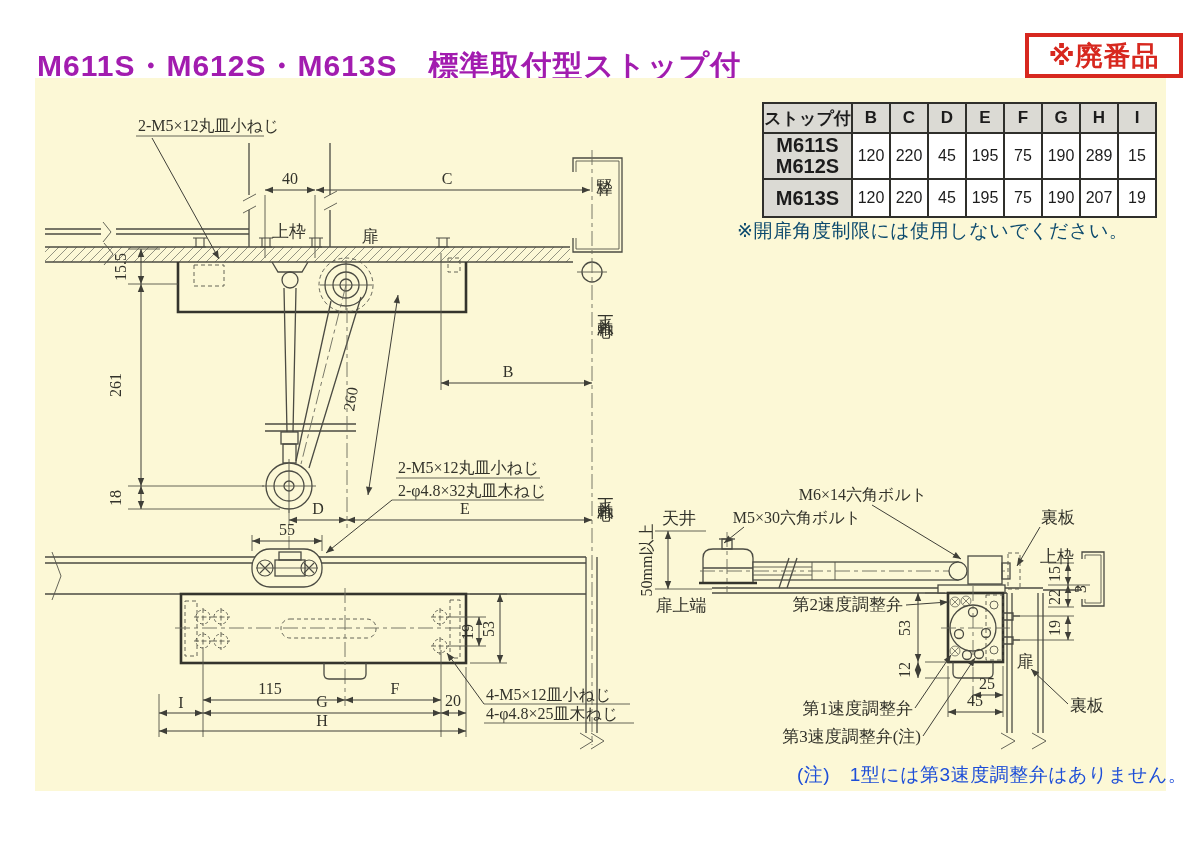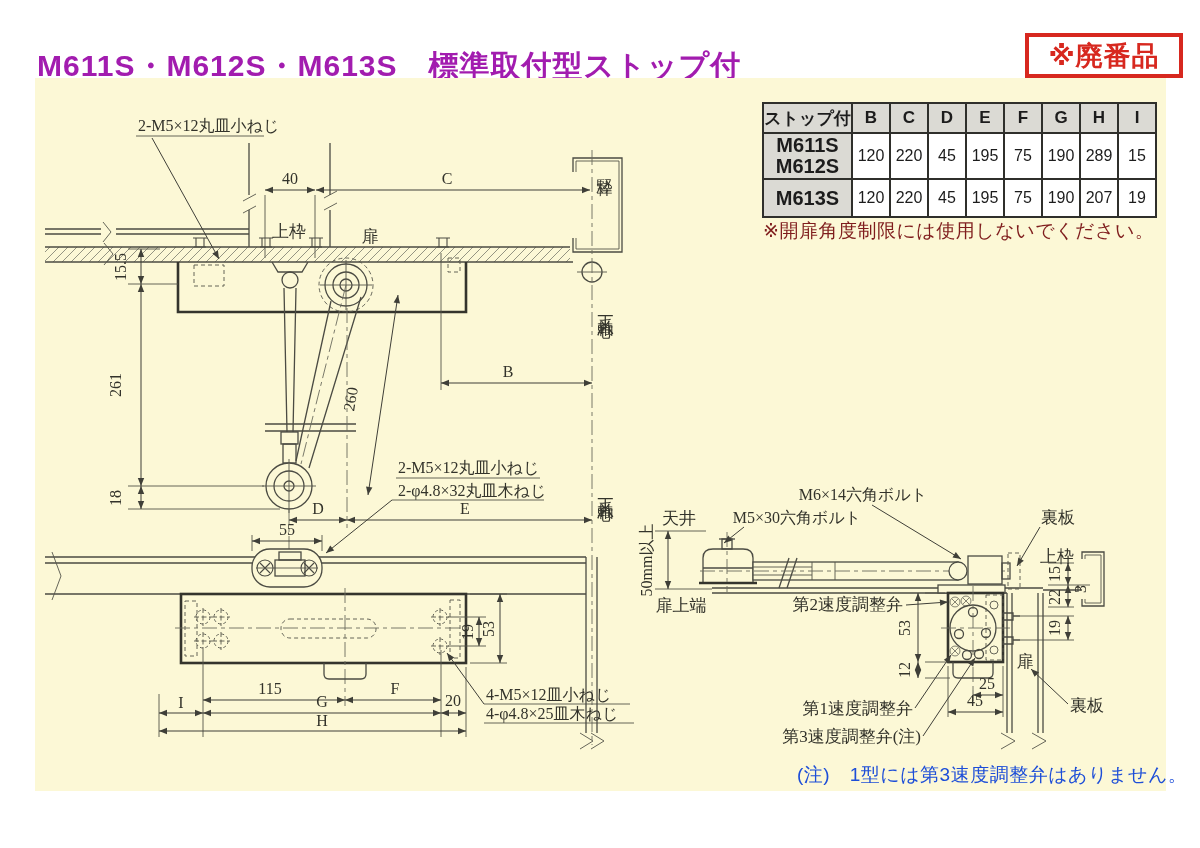--- a/index.html
+++ b/index.html
@@ -13,21 +13,21 @@
            font-size:27px; font-weight:bold; color:#D7281F; letter-spacing:1px; }
   table.spec { position:absolute; left:762px; top:102px; border-collapse:collapse; background:#ffffff;
                table-layout:fixed; }
   table.spec th, table.spec td { border:2px solid #2F2F2B; padding:0; text-align:center; vertical-align:middle;
                color:#1c1c1c; }
   table.spec th { background:#DBDAD4; font-size:17px; font-weight:bold; }
   table.spec td.model { background:#DBDAD4; font-size:20px; font-weight:bold; line-height:21px; }
   table.spec td.val { background:#ffffff; font-size:16px; font-weight:normal; }
   .col-model { width:89px; } .col-v { width:38px; }
   .tr-head { height:30px; } .tr-r1 { height:46px; } .tr-r2 { height:38px; }
-  .table-note { position:absolute; left:763px; top:218px; font-size:19px; color:#7f1d1d; letter-spacing:0.5px; }
+  .table-note { position:absolute; left:737px; top:218px; font-size:19px; color:#0c4a6e; letter-spacing:0.5px; }
   .footnote  { position:absolute; left:797px; top:762px; font-size:19px; color:#1d4ed8; letter-spacing:0.5px; }
   svg.draw { position:absolute; left:35px; top:78px; }
   svg.draw text { font-family:"Liberation Serif","DejaVu Serif",serif; font-size:16px; fill:#33332B; }
   svg.draw text.big { font-size:17px; }
   .vt { writing-mode:vertical-rl; text-orientation:upright; letter-spacing:2px; }
   .ln   { fill:none; stroke:#4B4B43; stroke-width:1.3; }
   .lnb  { fill:none; stroke:#34342D; stroke-width:2.6; }
   .thin { fill:none; stroke:#55554B; stroke-width:0.9; }
   .dash { stroke-dasharray:4 3; }
   .cl   { fill:none; stroke:#6B6B5E; stroke-width:0.9; stroke-dasharray:15 4 4 4; }

